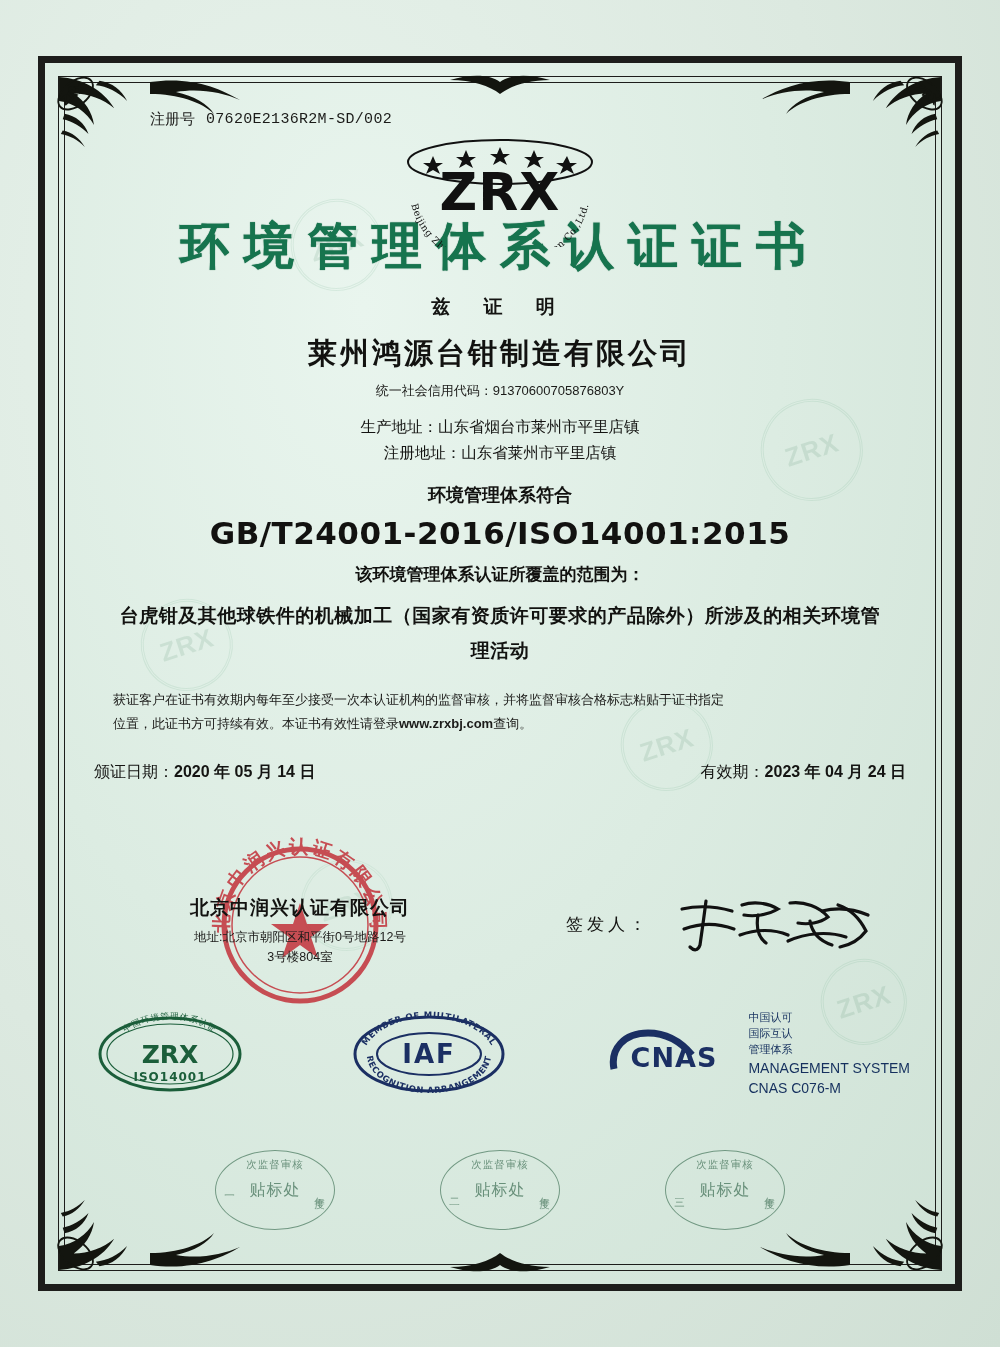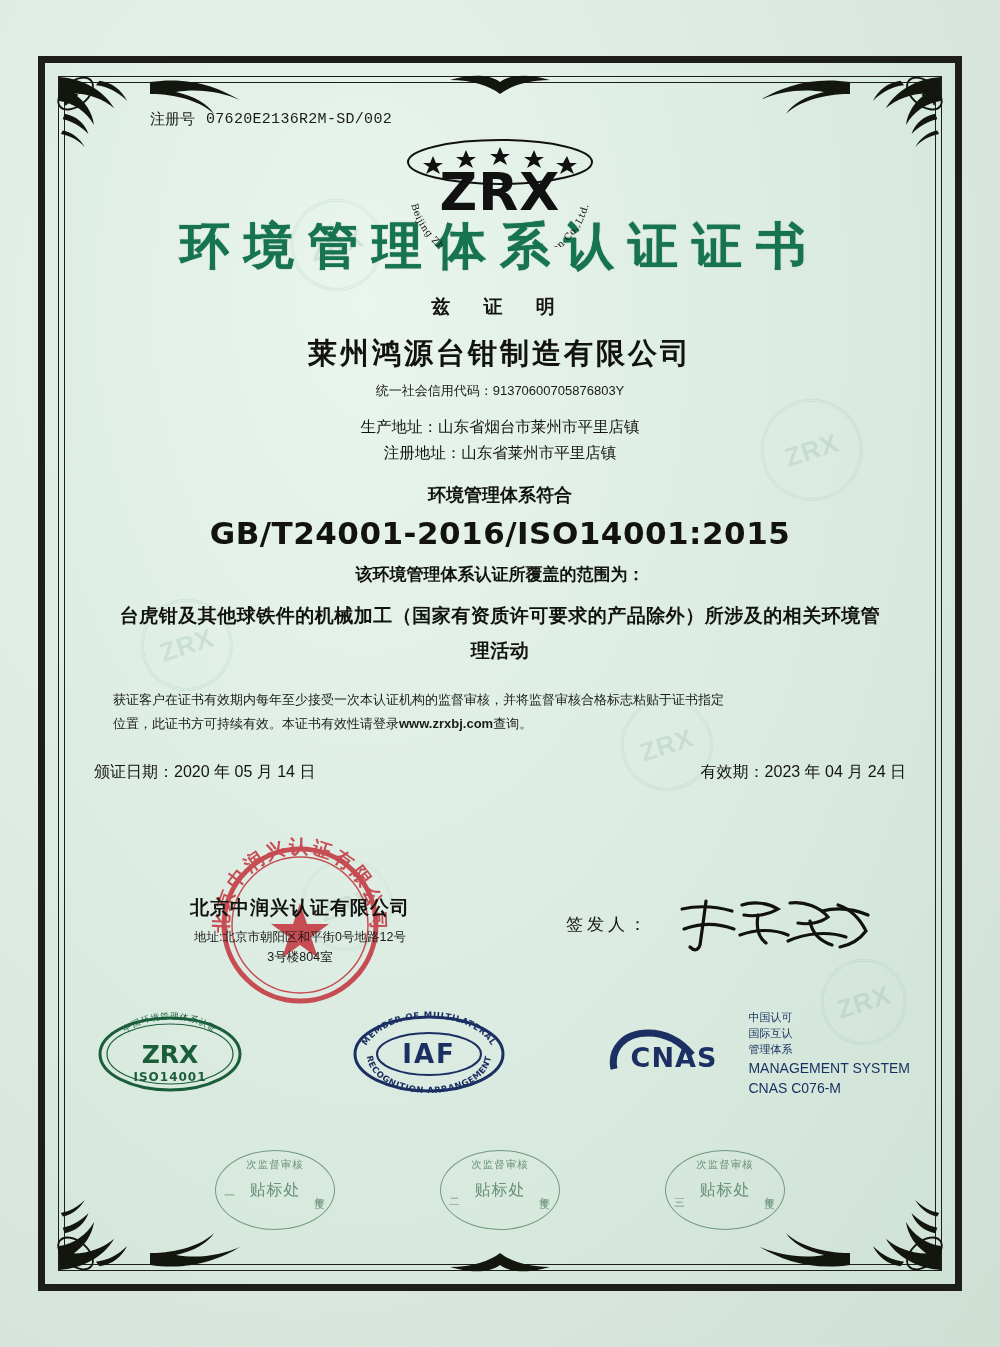--- a/index.html
+++ b/index.html
@@ -128,21 +128,21 @@
     margin-top:20px;font-size:13px;color:#1b1b19;line-height:1.85;
     padding:0 6px;text-align:justify;margin-left:17px;
   }
   .note b{font-weight:bold;}
 
   .dates{
     margin-top:26px;display:flex;justify-content:space-between;
     font-size:16px;color:#141412;padding:0 4px;
   }
   .dates .cell{display:flex;align-items:flex-end;}
-  .dates .dval{font-family:"Liberation Sans",sans-serif;}
+  .dates .dval{font-family:"Liberation Sans",sans-serif;font-weight:bold;}
 
   
   .sigblock{
     position:relative;margin-top:78px;height:150px;
   }
   .issuer{
     position:absolute;left:60px;top:34px;text-align:center;width:300px;
   }
   .issuer .iname{font-size:19px;font-weight:bold;color:#121210;letter-spacing:1px;}
   .issuer .iaddr{font-size:12.5px;color:#1b1b19;margin-top:6px;line-height:1.6;}

